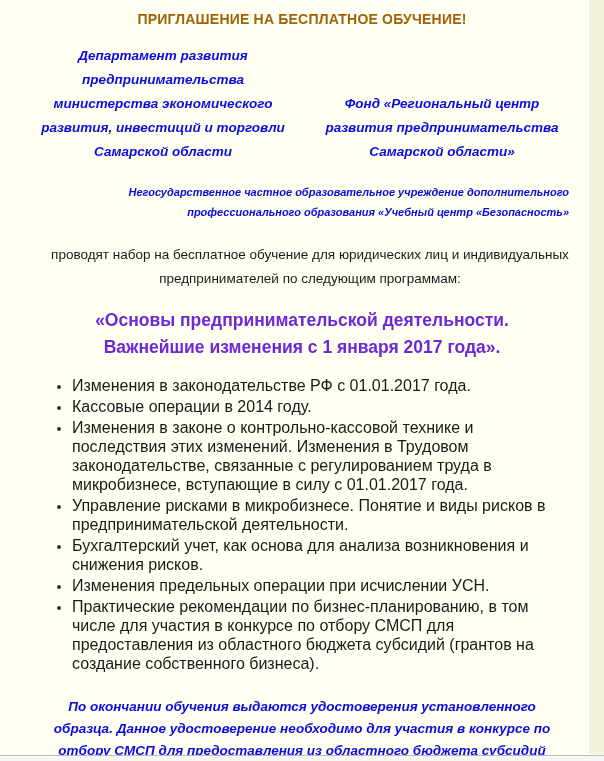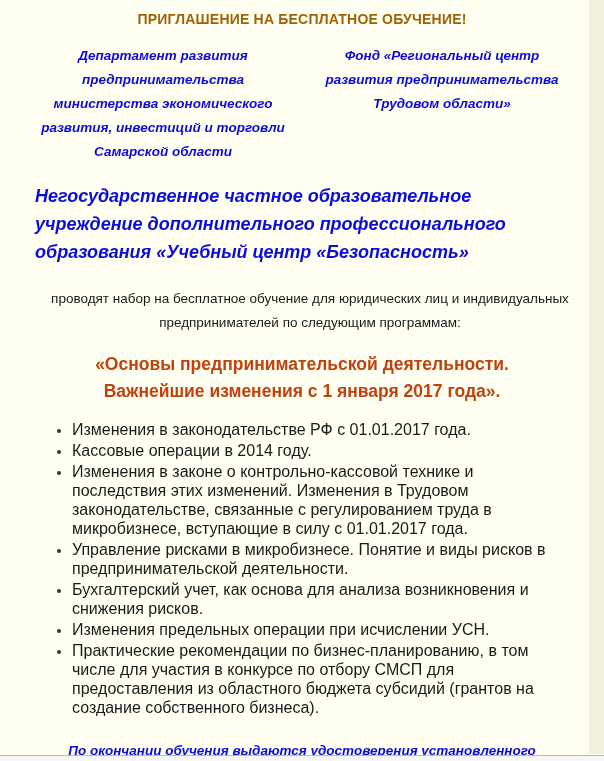--- a/index.html
+++ b/index.html
@@ -33,57 +33,57 @@
     margin: 0;
     padding-top: 11px;
     text-align: center;
     font-size: 14px;
     font-weight: bold;
     color: #a16207;
     letter-spacing: 0.2px;
   }
   .orgs-row {
     display: flex;
-    align-items: flex-start;
+    align-items: flex-end;
     margin-top: 17px;
     padding: 0 14px 0 14px;
   }
   .org-col {
     width: 50%;
     box-sizing: border-box;
     text-align: center;
     color: #0B0BE0;
     font-weight: bold;
     font-style: italic;
     font-size: 13.5px;
     line-height: 24px;
   }
   .org-left  { padding: 0 8px 0 18px; }
   .org-right { padding: 0 16px 0 8px; }
 
   .institution {
     margin: 18px 35px 0 35px;
-    text-align: left;
+    text-align: right;
     color: #0B0BE0;
     font-weight: bold;
     font-style: italic;
-    font-size: 18px;
-    line-height: 28px;
+    font-size: 11px;
+    line-height: 20px;
   }
   .intro {
     margin: 21px 24px 0 40px;
     text-align: center;
     font-size: 13.5px;
     line-height: 24px;
     color: #1A1A1A;
   }
   .program-title {
     margin: 16px 30px 0 30px;
     text-align: center;
-    color: #c2410c;
+    color: #6d28d9;
     font-weight: bold;
     font-size: 17.5px;
     line-height: 27px;
   }
   .program-title span { display: block; }
   .program-label {
     margin: 14px 0 0 33px;
     font-style: italic;
     font-size: 13.5px;
     color: #1A1A1A;
@@ -114,21 +114,21 @@
 
 <div class="page">
   <div class="edge-strip"></div>
 
   <div class="content">
 
     <h1 class="doc-title">ПРИГЛАШЕНИЕ НА БЕСПЛАТНОЕ ОБУЧЕНИЕ!</h1>
 
     <div class="orgs-row">
       <div class="org-col org-left">Департамент развития предпринимательства министерства экономического развития, инвестиций и торговли Самарской области</div>
-      <div class="org-col org-right">Фонд «Региональный центр развития предпринимательства Трудовом области»</div>
+      <div class="org-col org-right">Фонд «Региональный центр развития предпринимательства Самарской области»</div>
     </div>
 
     <div class="institution">Негосударственное частное образовательное учреждение дополнительного профессионального образования «Учебный центр «Безопасность»</div>
 
     <div class="intro">проводят набор на бесплатное обучение для юридических лиц и индивидуальных предпринимателей по следующим программам:</div>
 
     <div class="program-title">
       <span>«Основы предпринимательской деятельности.</span>
       <span>Важнейшие изменения с 1 января 2017 года».</span>
     </div>

